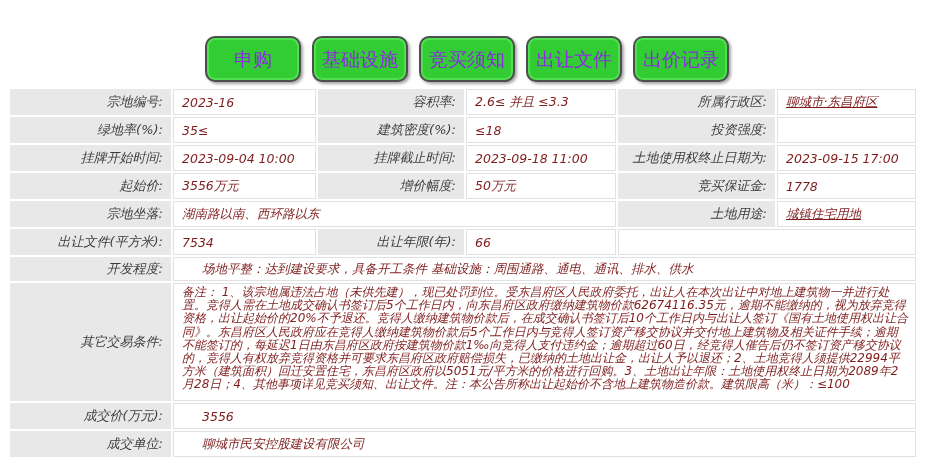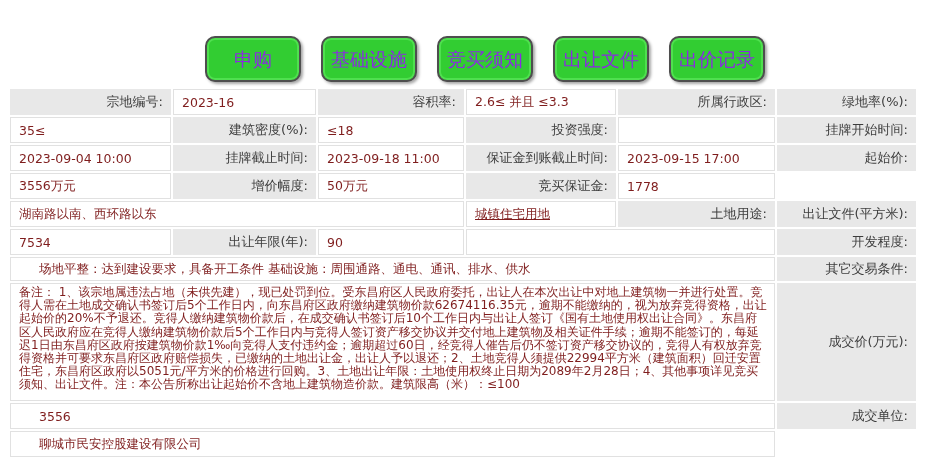--- a/index.html
+++ b/index.html
@@ -6,41 +6,42 @@
   html, body {
     width: 929px; height: 472px;
     background: #ffffff;
     font-family: "DejaVu Sans", "Liberation Sans", sans-serif;
   }
   .page { position: relative; width: 929px; height: 472px; overflow: hidden; }
 
   
   .toolbar { position: absolute; top: 36px; left: 205px; display: flex; }
   .btn {
-    width: 96px; height: 46px; margin-right: 20px;
+    width: 96px; height: 46px; margin-right: 11px;
     background: #32cd32;
     color: #8a2be2;
     border: 2px solid #4e4e4e;
     border-radius: 10px;
     font-family: inherit;
     font-size: 19px;
     line-height: 1;
     box-shadow: 2px 2px 3px rgba(0,0,0,0.35), inset 0 0 0 2px #4fe04f;
     cursor: pointer;
     white-space: nowrap;
   }
 
   
   .grid {
     position: absolute; top: 89px; left: 10px;
     display: grid;
     grid-template-columns: 161px 143px 146px 150px 157px 139px;
     grid-template-rows: 26px 26px 26px 26px 26px 26px 24px minmax(118px, auto) 26px 26px;
     gap: 2px;
     width: 906px;
+    font-style: italic;
   }
   .cell { display: flex; align-items: center; font-size: 13px; overflow: hidden; }
   .lbl {
     background: #e8e8e8;
     color: #3d3d3d;
     justify-content: flex-end;
     padding-right: 8px;
     white-space: nowrap;
   }
   .val {
@@ -77,52 +78,56 @@
     <button class="btn">出价记录</button>
   </div>
 
   <div class="grid">
 
     <div class="cell lbl">宗地编号:</div>
     <div class="cell val">2023-16</div>
     <div class="cell lbl">容积率:</div>
     <div class="cell val">2.6≤ 并且 ≤3.3</div>
     <div class="cell lbl">所属行政区:</div>
+    <div class="cell val">
+        <span class="link">聊城市·东昌府区</span>
+      </div>
 
     <div class="cell lbl">绿地率(%):</div>
     <div class="cell val">35≤</div>
     <div class="cell lbl">建筑密度(%):</div>
     <div class="cell val">≤18</div>
     <div class="cell lbl">投资强度:</div>
     <div class="cell val"></div>
 
     <div class="cell lbl">挂牌开始时间:</div>
     <div class="cell val">2023-09-04 10:00</div>
     <div class="cell lbl">挂牌截止时间:</div>
     <div class="cell val">2023-09-18 11:00</div>
-    <div class="cell lbl">保证金到账截止时间:</div>
+    <div class="cell lbl">土地使用权终止日期为:</div>
     <div class="cell val">2023-09-15 17:00</div>
 
     <div class="cell lbl">起始价:</div>
     <div class="cell val">3556万元</div>
     <div class="cell lbl">增价幅度:</div>
     <div class="cell val">50万元</div>
     <div class="cell lbl">竞买保证金:</div>
     <div class="cell val">1778</div>
 
+    <div class="cell lbl">宗地坐落:</div>
     <div class="cell val s3">湖南路以南、西环路以东</div>
+    <div class="cell lbl">土地用途:</div>
     <div class="cell val">
         <span class="link">城镇住宅用地</span>
       </div>
-    <div class="cell lbl">土地用途:</div>
 
     <div class="cell lbl">出让文件(平方米):</div>
     <div class="cell val">7534</div>
     <div class="cell lbl">出让年限(年):</div>
-    <div class="cell val">90</div>
+    <div class="cell val">66</div>
     <div class="cell val s2"></div>
 
     <div class="cell lbl">开发程度:</div>
     <div class="cell val s5">场地平整：达到建设要求，具备开工条件 基础设施：周围通路、通电、通讯、排水、供水</div>
 
     <div class="cell lbl">其它交易条件:</div>
     <div class="cell val s5 longtext">备注： 1、该宗地属违法占地（未供先建），现已处罚到位。受东昌府区人民政府委托，出让人在本次出让中对地上建筑物一并进行处置。竞得人需在土地成交确认书签订后5个工作日内，向东昌府区政府缴纳建筑物价款62674116.35元，逾期不能缴纳的，视为放弃竞得资格，出让起始价的20%不予退还。竞得人缴纳建筑物价款后，在成交确认书签订后10个工作日内与出让人签订《国有土地使用权出让合同》。东昌府区人民政府应在竞得人缴纳建筑物价款后5个工作日内与竞得人签订资产移交协议并交付地上建筑物及相关证件手续；逾期不能签订的，每延迟1日由东昌府区政府按建筑物价款1‰向竞得人支付违约金；逾期超过60日，经竞得人催告后仍不签订资产移交协议的，竞得人有权放弃竞得资格并可要求东昌府区政府赔偿损失，已缴纳的土地出让金，出让人予以退还；2、土地竞得人须提供22994平方米（建筑面积）回迁安置住宅，东昌府区政府以5051元/平方米的价格进行回购。3、土地出让年限：土地使用权终止日期为2089年2月28日；4、其他事项详见竞买须知、出让文件。注：本公告所称出让起始价不含地上建筑物造价款。建筑限高（米）：≤100</div>
 
     <div class="cell lbl">成交价(万元):</div>
     <div class="cell val s5">3556</div>

